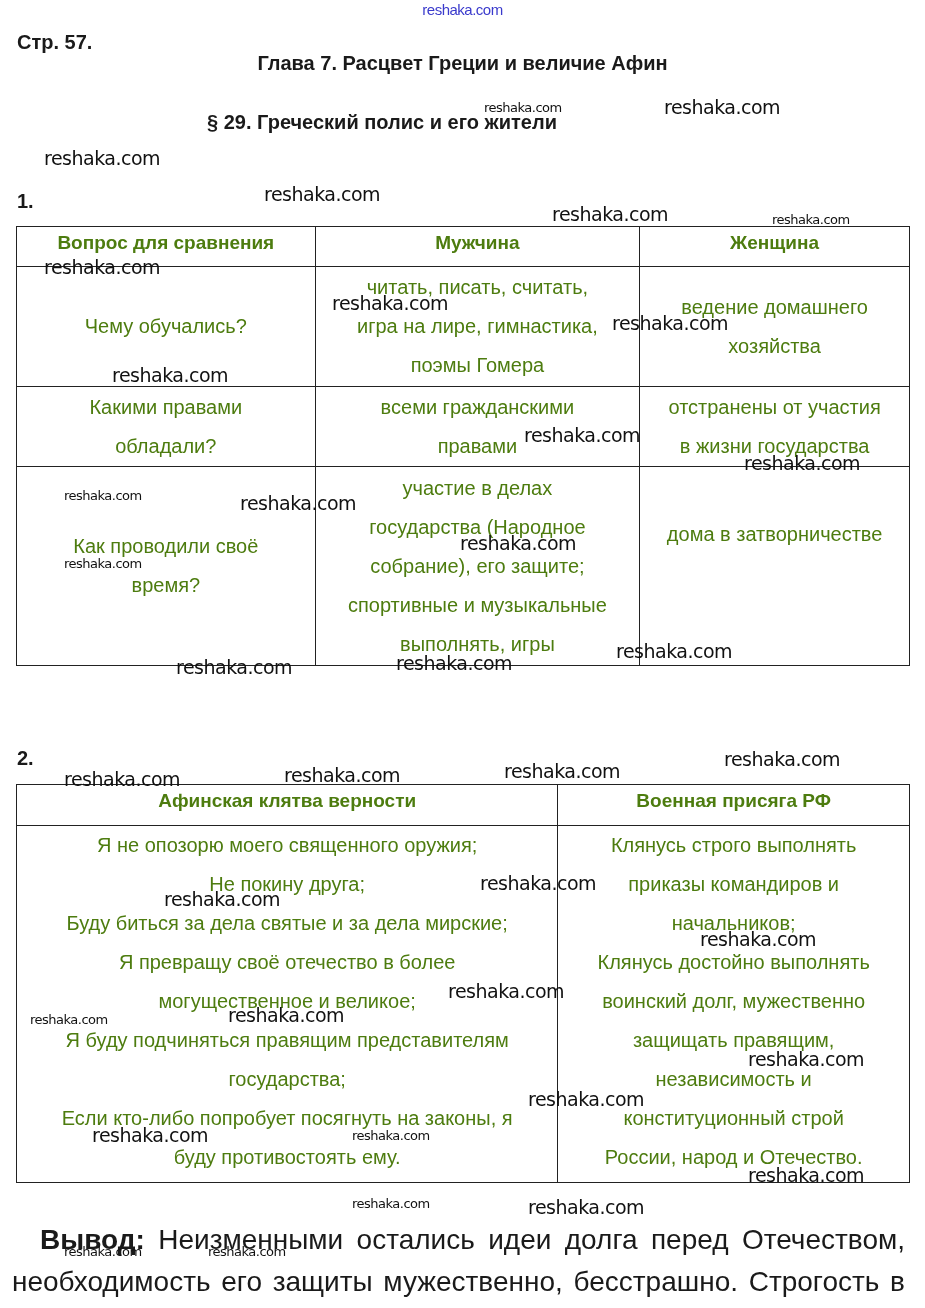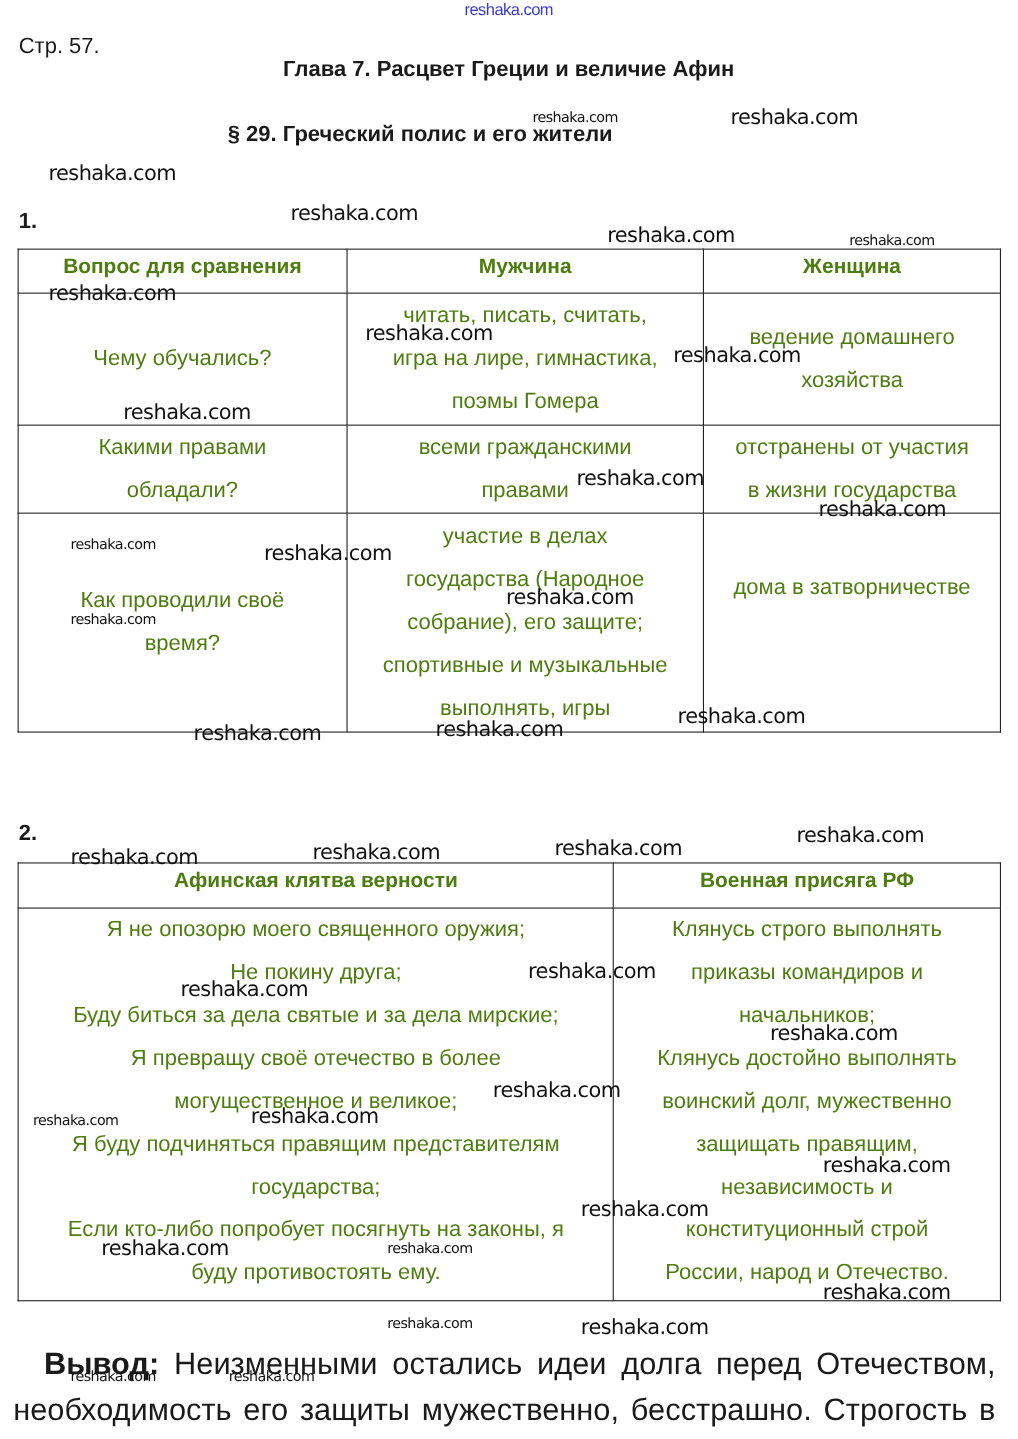--- a/index.html
+++ b/index.html
@@ -1,20 +1,20 @@
 <!DOCTYPE html>
 <html><head>
 <meta charset="utf-8">
 <style>
   html, body { margin:0; padding:0; background:#ffffff; }
   body { width:925px; height:1308px; position:relative; overflow:hidden;
          font-family:"Liberation Sans", sans-serif; color:#1a1a1a; }
   .abs { position:absolute; }
   .site-link { left:0; top:1px; width:925px; text-align:center; font-size:15px; color:#3a3acc; letter-spacing:-0.5px; }
-  .page-ref { left:17px; top:31px; font-size:20px; font-weight:normal; }
+  .page-ref { left:17px; top:31px; font-size:20px; font-weight:bold; }
   .chapter { left:0; width:925px; top:52px; text-align:center; font-size:20px; font-weight:bold; }
   .section { left:0; width:764px; top:111px; text-align:center; font-size:20px; font-weight:bold; }
   .qnum { font-size:20px; font-weight:bold; }
   .wm { font-family:"DejaVu Sans", sans-serif; color:#111; white-space:nowrap; letter-spacing:-0.5px; }
   .wm-l { font-size:19px; }
   .wm-s { font-size:13px; }
   table.grid { position:absolute; border-collapse:collapse; }
   table.grid td, table.grid th { border:1px solid #222; text-align:center; vertical-align:middle;
         font-size:20px; line-height:39px; padding:0 4px; color:#4d7c0f; }
   table.grid th { font-weight:bold; font-size:19px; vertical-align:top; line-height:28px; padding-top:2px; }

